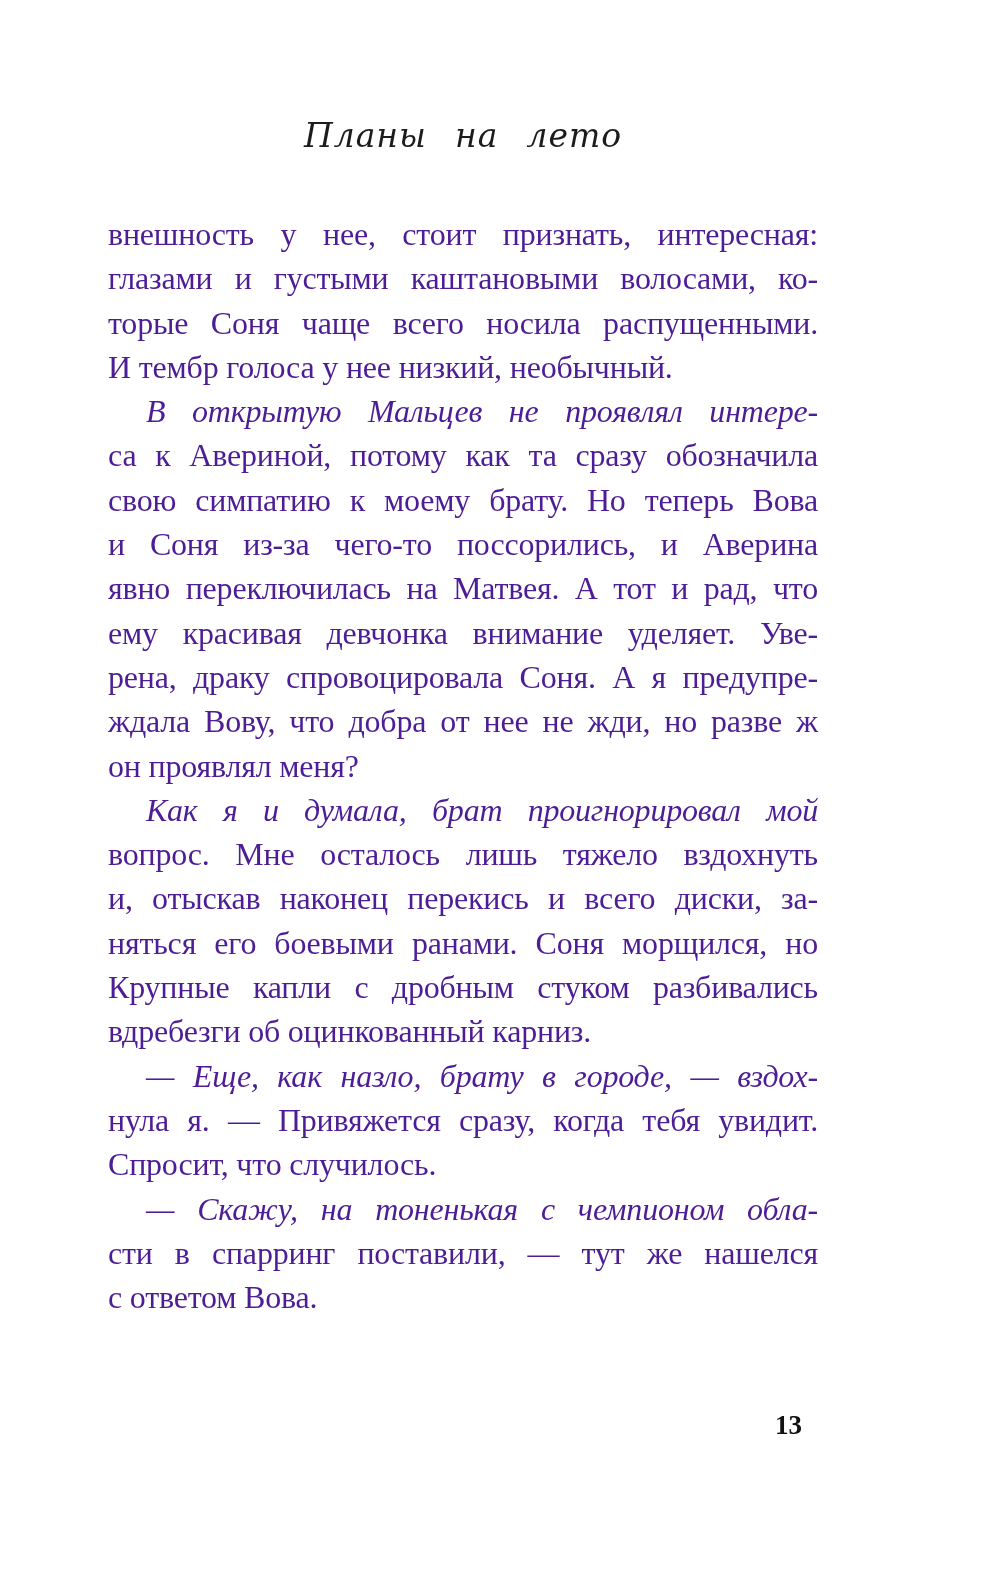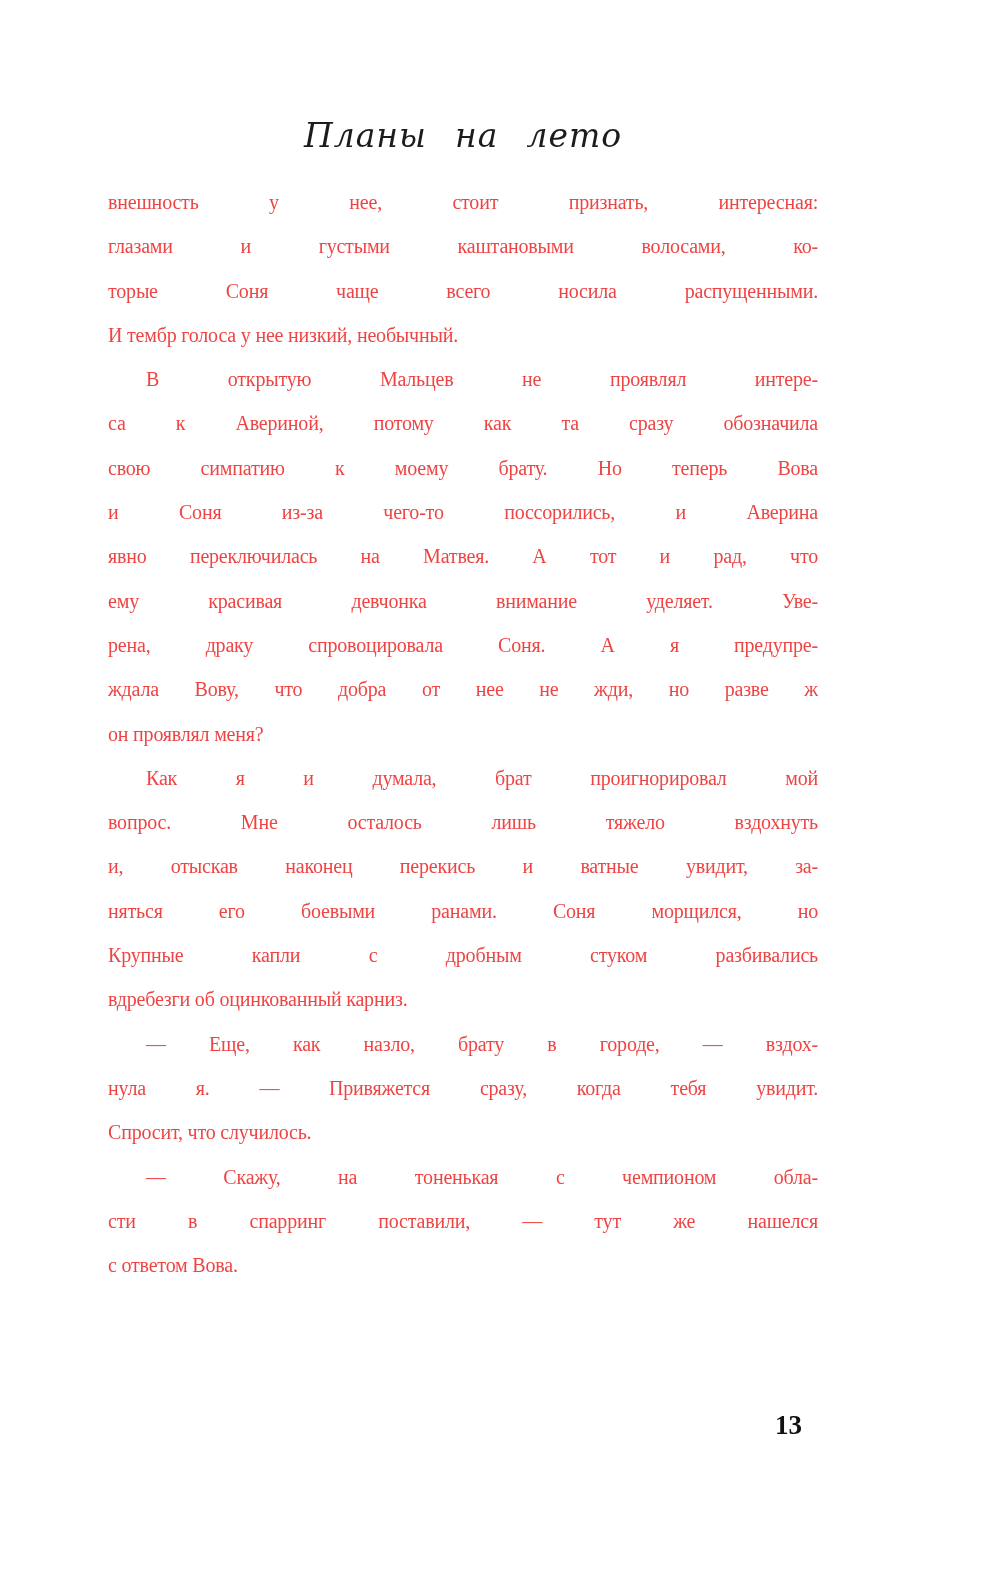--- a/index.html
+++ b/index.html
@@ -23,38 +23,38 @@
     font-style: italic;
     font-size: 33px;
     word-spacing: 0.5em;
     letter-spacing: 1px;
     color: #1c1c1c;
     font-family: "DejaVu Serif", serif;
   }
   .text-block {
     position: absolute;
     left: 108px;
-    top: 180px;
+    top: 212px;
     width: 710px;
-    font-size: 20px;
+    font-size: 32px;
     line-height: 44.3px;
     letter-spacing: -0.2px;
-    color: #ef4444;
+    color: #4c1d95;
   }
   .paragraph { margin: 0; }
   .line {
     text-align: justify;
     text-align-last: justify;
     -moz-text-align-last: justify;
   }
   .line.last {
     text-align-last: left;
     -moz-text-align-last: left;
   }
-  .line.first-indent { padding-left: 38px; }
+  .line.first-indent { padding-left: 38px; font-style: italic; }
   .page-number {
     position: absolute;
     left: 92px;
     top: 1410px;
     width: 710px;
     text-align: right;
     font-weight: bold;
     font-size: 27px;
     color: #111111;
     font-family: "Liberation Serif", serif;
@@ -80,21 +80,21 @@
         <div class="line">и Соня из-за чего-то поссорились, и Аверина</div>
         <div class="line">явно переключилась на Матвея. А тот и рад, что</div>
         <div class="line">ему красивая девчонка внимание уделяет. Уве-</div>
         <div class="line">рена, драку спровоцировала Соня. А я предупре-</div>
         <div class="line">ждала Вову, что добра от нее не жди, но разве ж</div>
         <div class="line last">он проявлял меня?</div>
       </div>
       <div class="paragraph">
         <div class="line first-indent">Как я и думала, брат проигнорировал мой</div>
         <div class="line">вопрос. Мне осталось лишь тяжело вздохнуть</div>
-        <div class="line">и, отыскав наконец перекись и ватные увидит, за-</div>
+        <div class="line">и, отыскав наконец перекись и всего диски, за-</div>
         <div class="line">няться его боевыми ранами. Соня морщился, но</div>
         <div class="line">Крупные капли с дробным стуком разбивались</div>
         <div class="line last">вдребезги об оцинкованный карниз.</div>
       </div>
       <div class="paragraph">
         <div class="line first-indent">— Еще, как назло, брату в городе, — вздох-</div>
         <div class="line">нула я. — Привяжется сразу, когда тебя увидит.</div>
         <div class="line last">Спросит, что случилось.</div>
       </div>
       <div class="paragraph">

